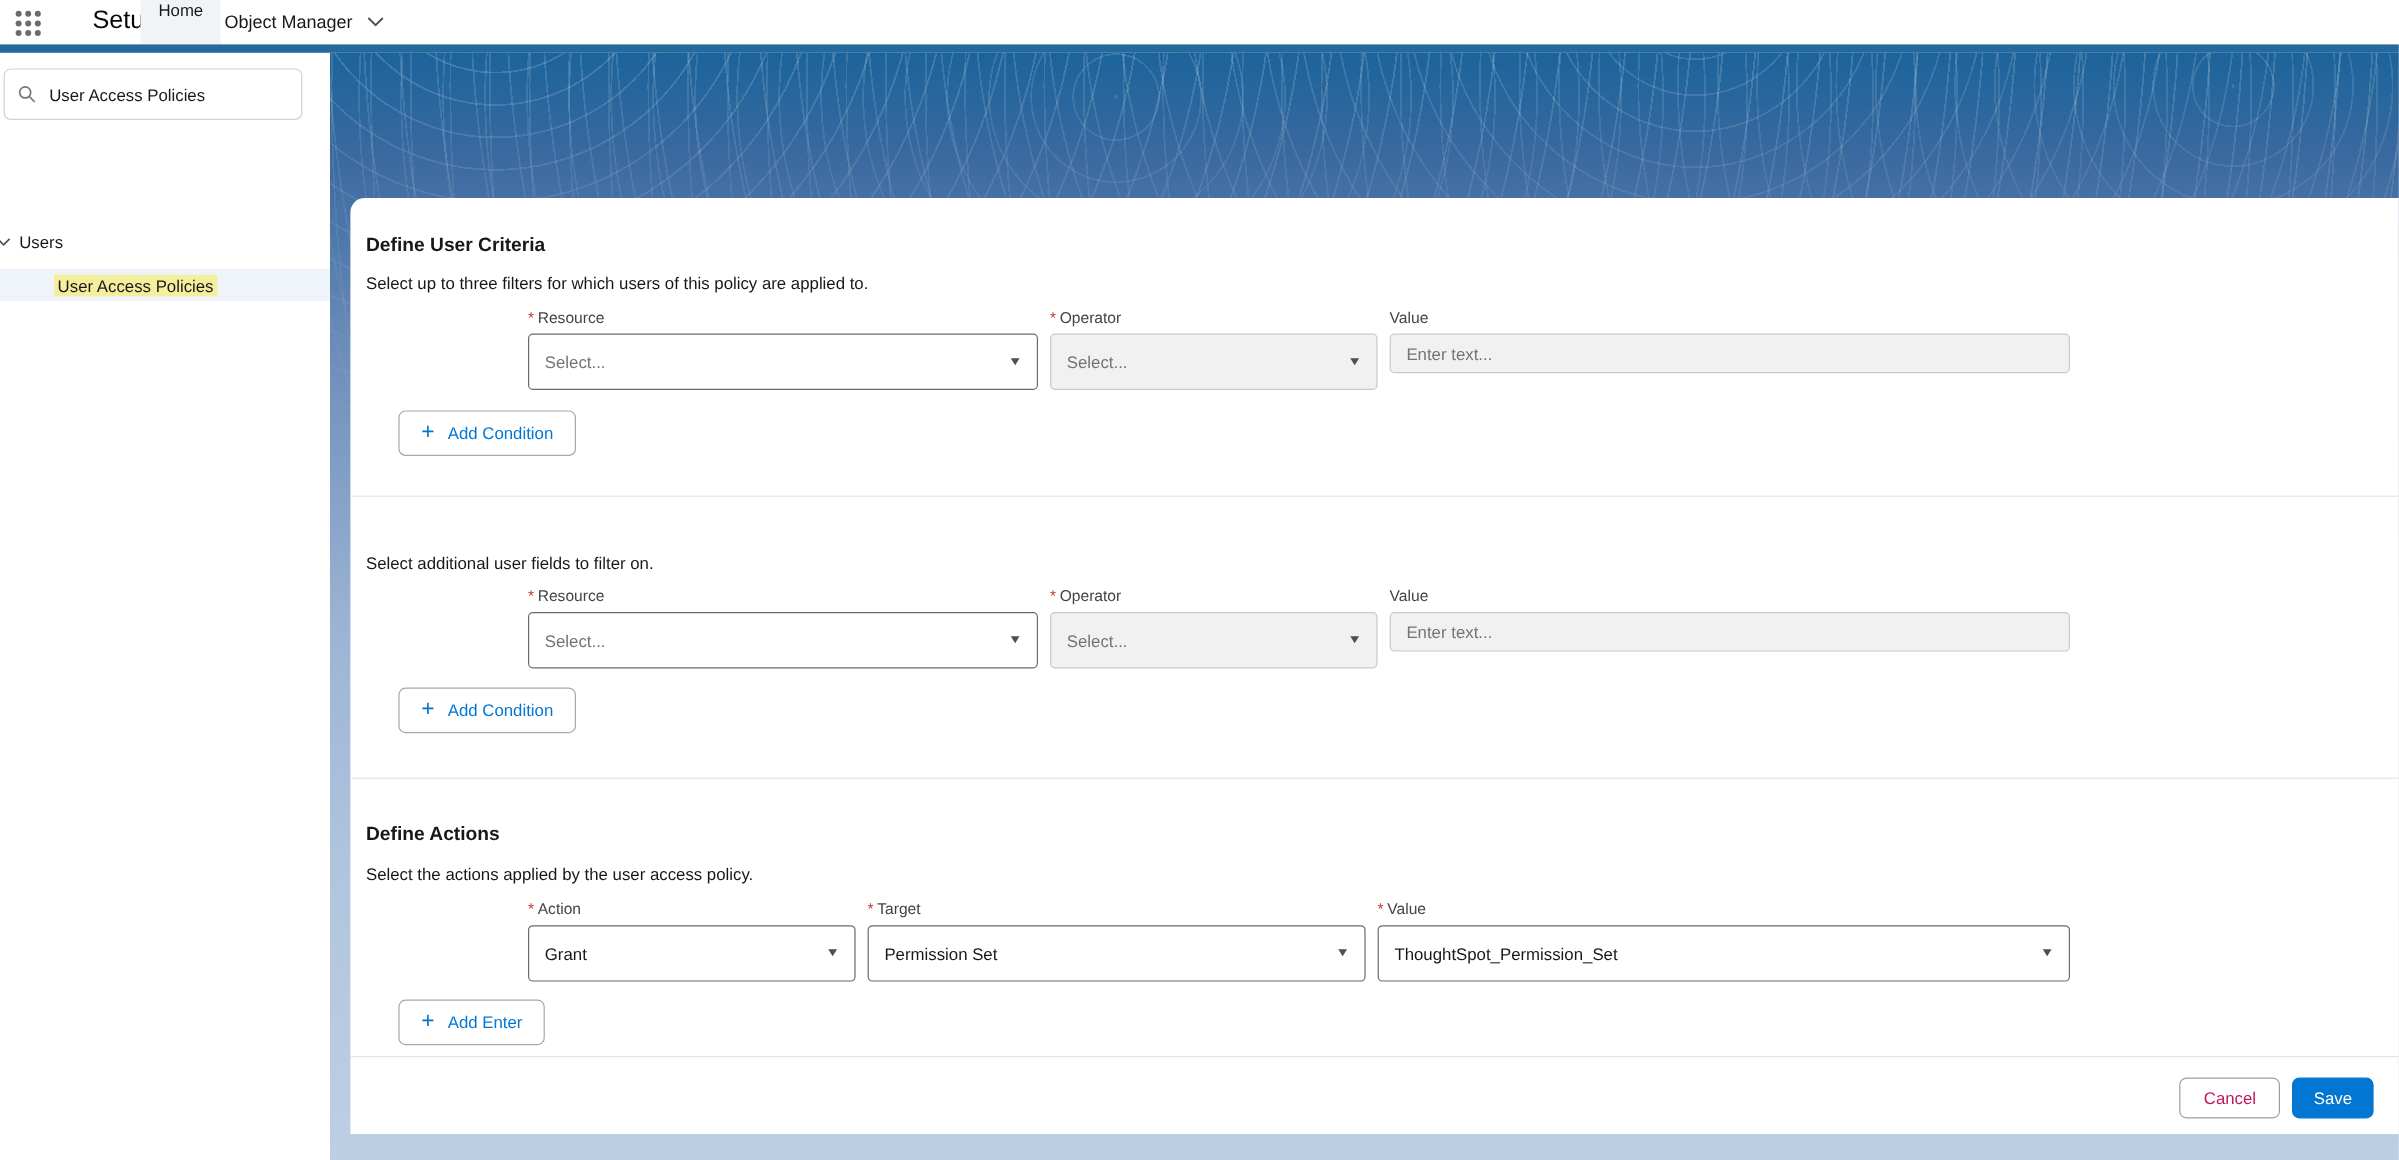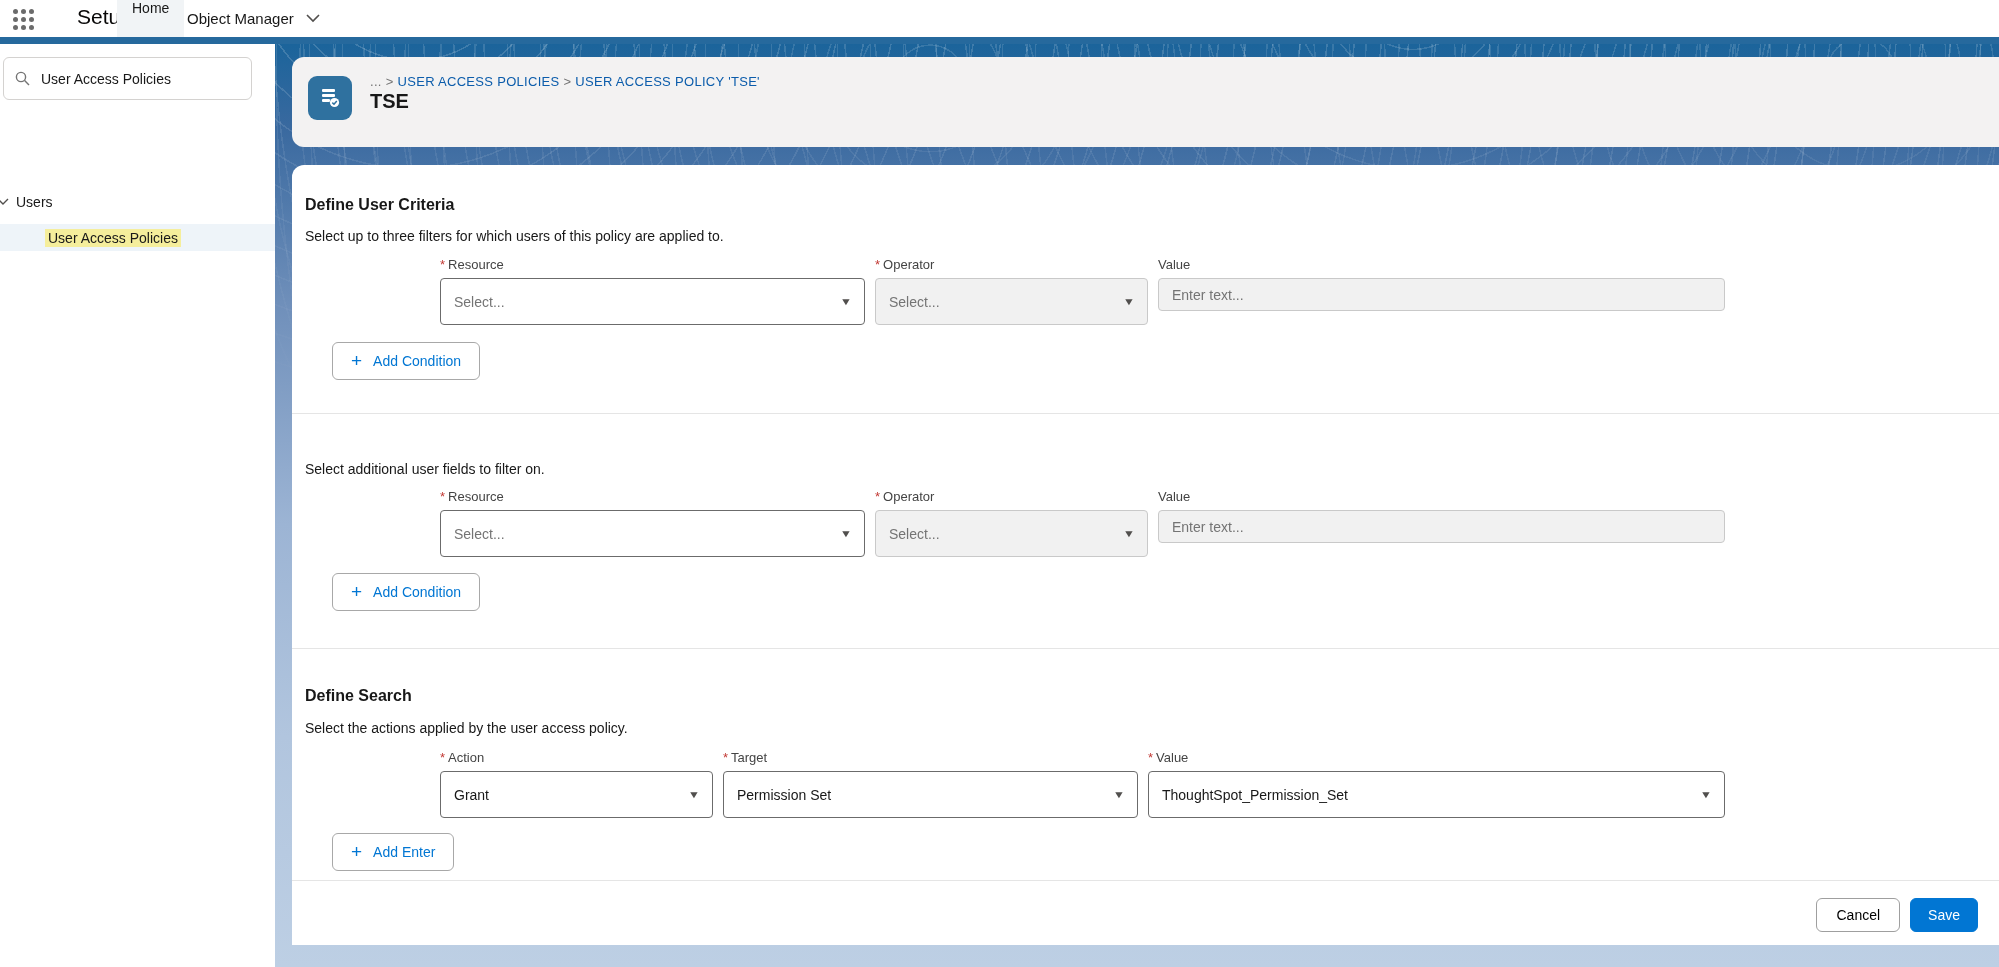--- a/index.html
+++ b/index.html
@@ -79,21 +79,21 @@
     font-family:inherit; }
   .tinput::placeholder { color:#747474; opacity:1; }
   .add-btn { position:absolute; left:40px; height:38px; display:inline-flex;
     align-items:center; gap:11px; padding:0 18px; background:#fff;
     border:1px solid #a8a8a8; border-radius:6px; color:#0176d3; font-size:14px;
     cursor:pointer; font-family:inherit; }
   .add-btn .plus { font-size:19px; font-weight:400; line-height:1; margin-top:-2px; }
   .hdiv { position:absolute; left:0; right:0; height:1px; background:#e5e5e5; }
   .footer-btns { position:absolute; right:21px; top:733px; display:flex; gap:10px; }
   .btn-cancel { height:34px; padding:0 19px; background:#fff; border:1px solid #9f9f9f;
-    border-radius:6px; color:#000000; font-size:14px; cursor:pointer; font-family:inherit; }
+    border-radius:6px; color:#be185d; font-size:14px; cursor:pointer; font-family:inherit; }
   .btn-save { height:34px; padding:0 17px; background:#0176d3; border:1px solid #0176d3;
     border-radius:6px; color:#fff; font-size:14px; cursor:pointer; font-family:inherit; }
 
   
   .w-resource { width:425px; } .w-operator { width:273px; } .w-valuetxt { width:567px; }
   .w-action { width:273px; } .w-target { width:415px; } .w-valuesel { width:577px; }
 </style>
 </head>
 <body>
 
@@ -139,39 +139,20 @@
   </div>
 
   <div class="tree-child">
     <span class="hl">User Access Policies</span>
   </div>
 
 </div>
 
 <div class="main">
 
-  <div class="header-card">
-    <div class="obj-icon">
-      <svg width="24" height="24" viewBox="0 0 24 24">
-        <rect x="4" y="3" width="13" height="3" rx="1" fill="#fff"></rect>
-        <rect x="4" y="8" width="13" height="3" rx="1" fill="#fff"></rect>
-        <rect x="4" y="13" width="8" height="3" rx="1" fill="#fff"></rect>
-        <circle cx="16.5" cy="16.5" r="4.6" fill="#fff"></circle>
-        <path d="M14.3 16.6 L16 18.2 L18.8 14.9" fill="none" stroke="#2f719f" stroke-width="1.5"></path>
-      </svg>
-    </div>
-    <div class="breadcrumb">
-      <span class="dim">...</span>
-      <span class="dim">&gt;</span>
-      <a>USER ACCESS POLICIES</a>
-      <span class="dim">&gt;</span>
-      <a>USER ACCESS POLICY 'TSE'</a>
-    </div>
-    <div class="header-title">TSE</div>
-  </div>
 
   <div class="content-card">
 
     <div class="sec-h" style="top:31px">Define User Criteria</div>
     <div class="sec-p" style="top:63px">Select up to three filters for which users of this policy are applied to.</div>
 
     <div class="frow" style="top:92px">
       <div class="fld w-resource">
         <div class="lbl">
           <span class="req">*</span>
@@ -238,21 +219,21 @@
       </div>
     </div>
 
     <button class="add-btn" style="top:408px">
       <span class="plus">+</span>
       <span>Add Condition</span>
     </button>
 
     <div class="hdiv" style="top:483px"></div>
 
-    <div class="sec-h" style="top:522px">Define Search</div>
+    <div class="sec-h" style="top:522px">Define Actions</div>
     <div class="sec-p" style="top:555px">Select the actions applied by the user access policy.</div>
 
     <div class="frow" style="top:585px">
       <div class="fld w-action">
         <div class="lbl">
           <span class="req">*</span>
           <span>Action</span>
         </div>
         <div class="ctrl">
           <span class="val">Grant</span>

